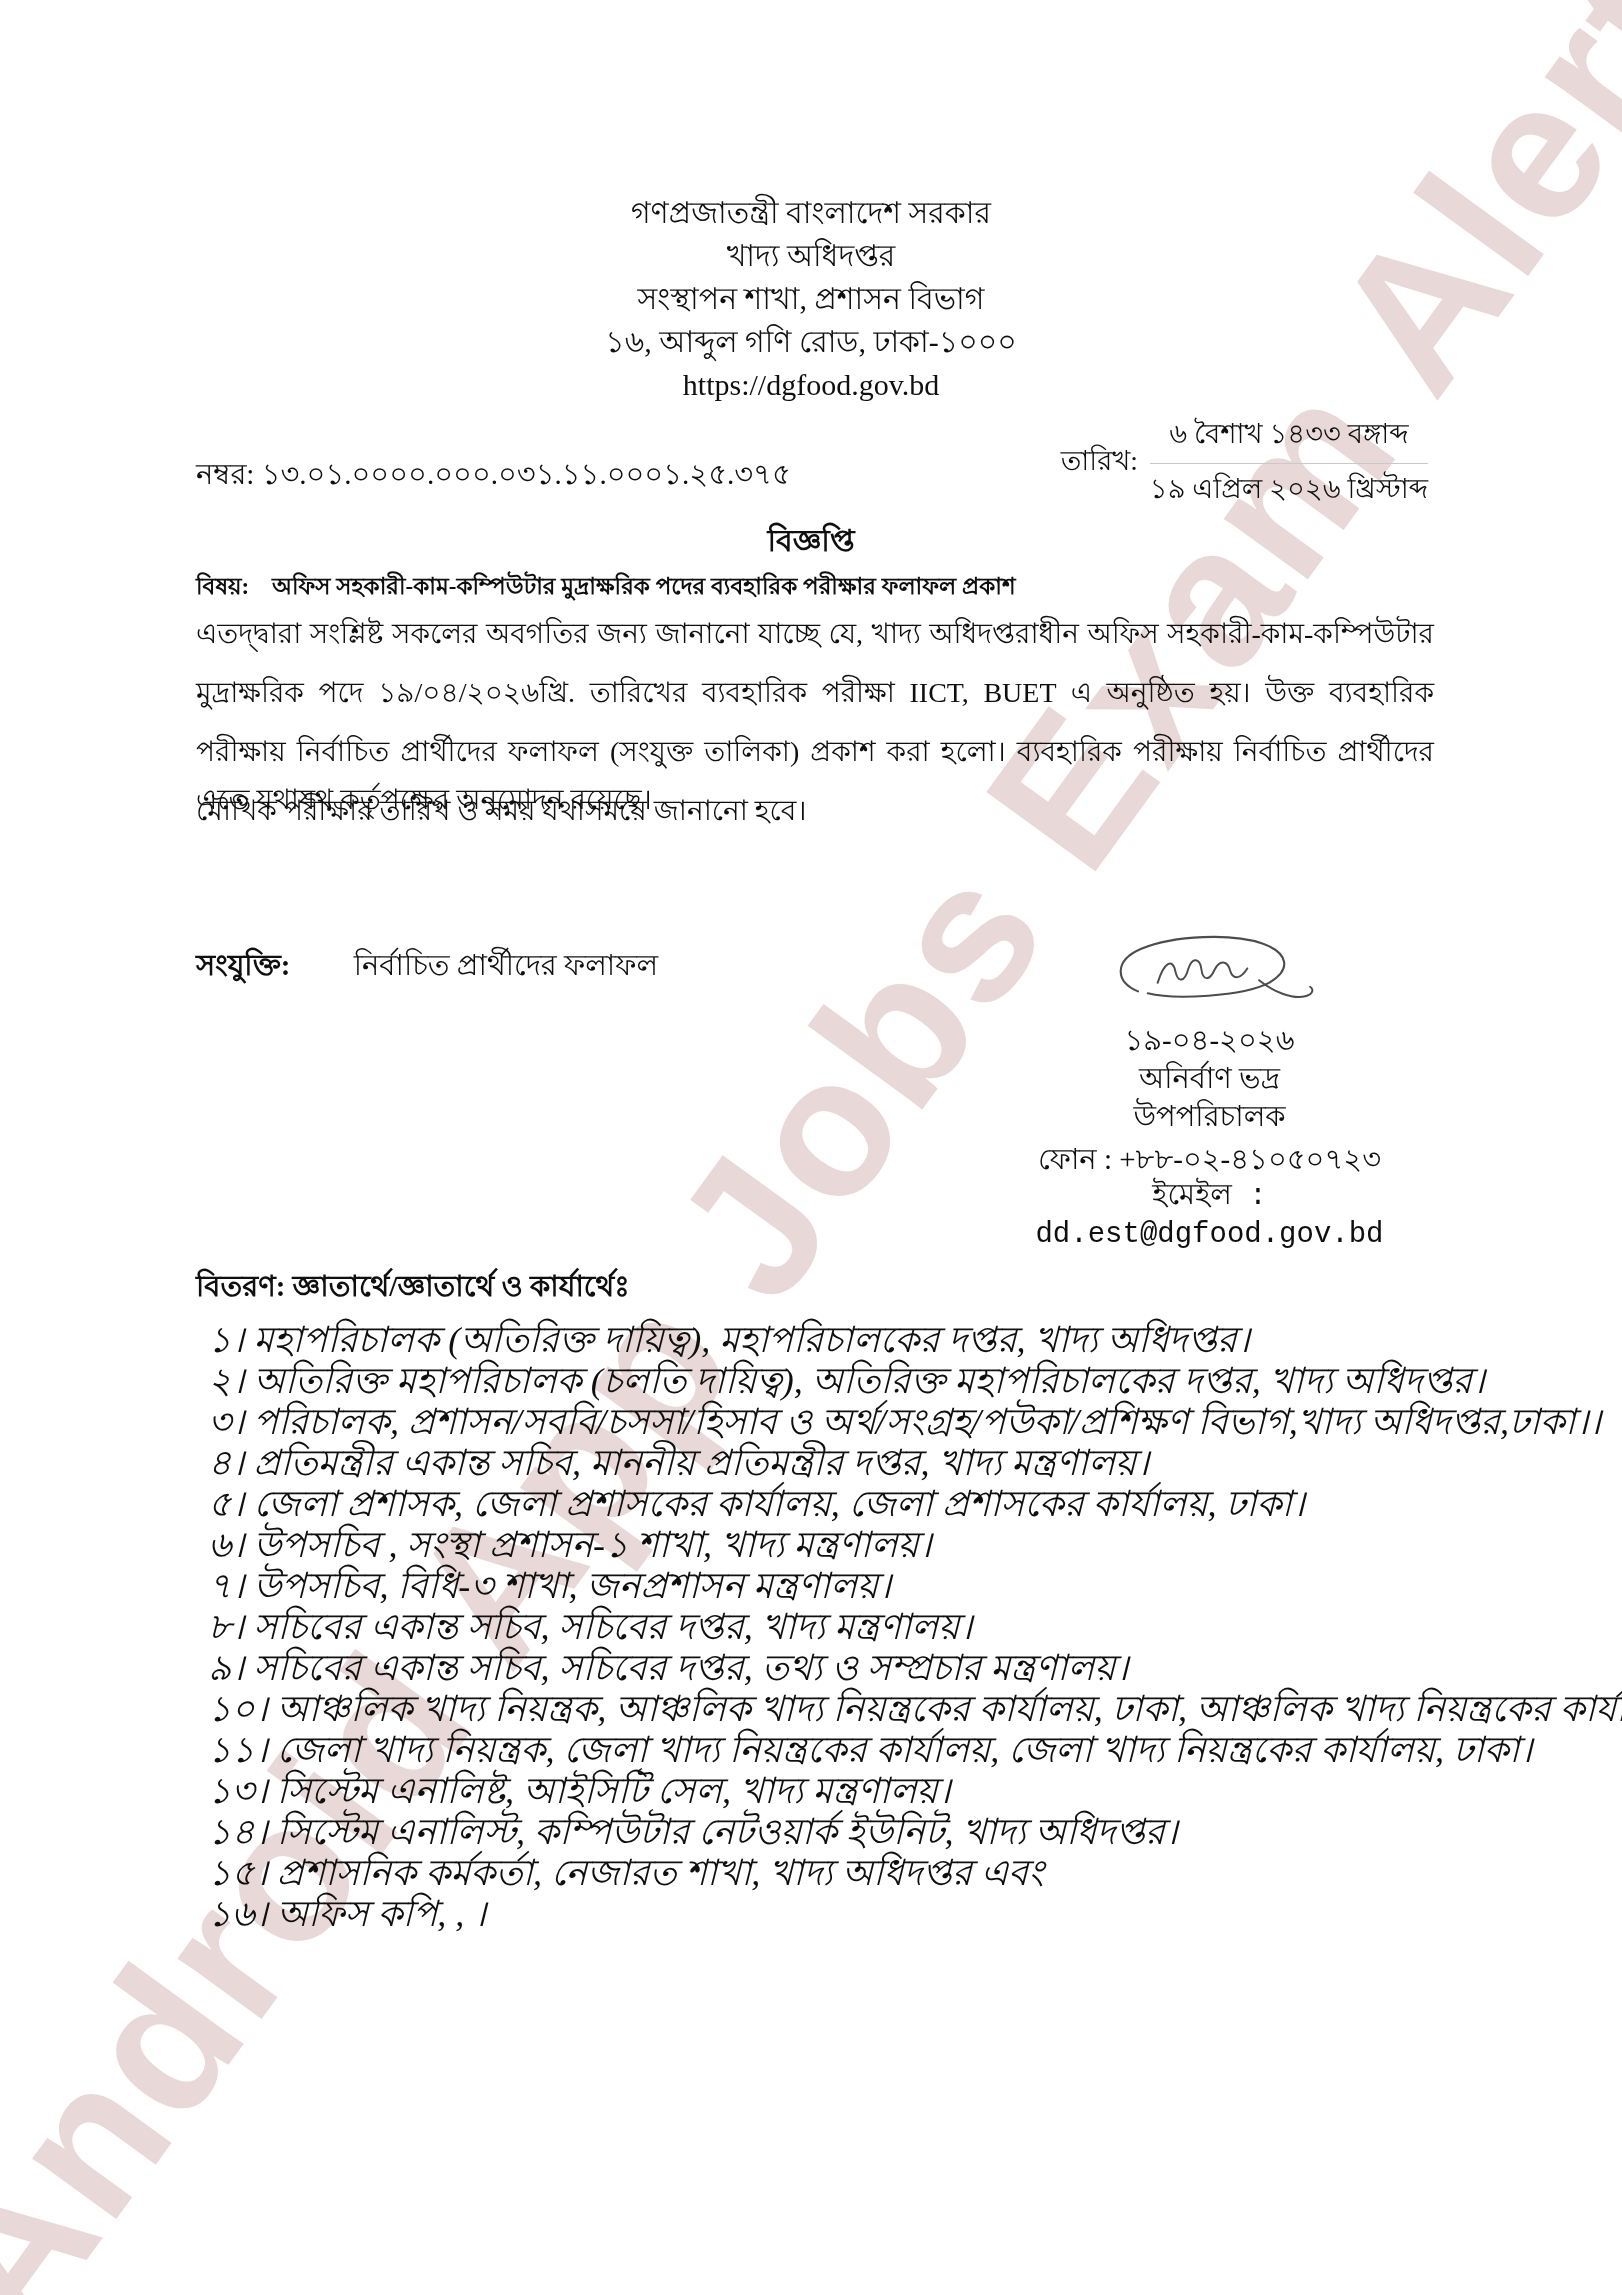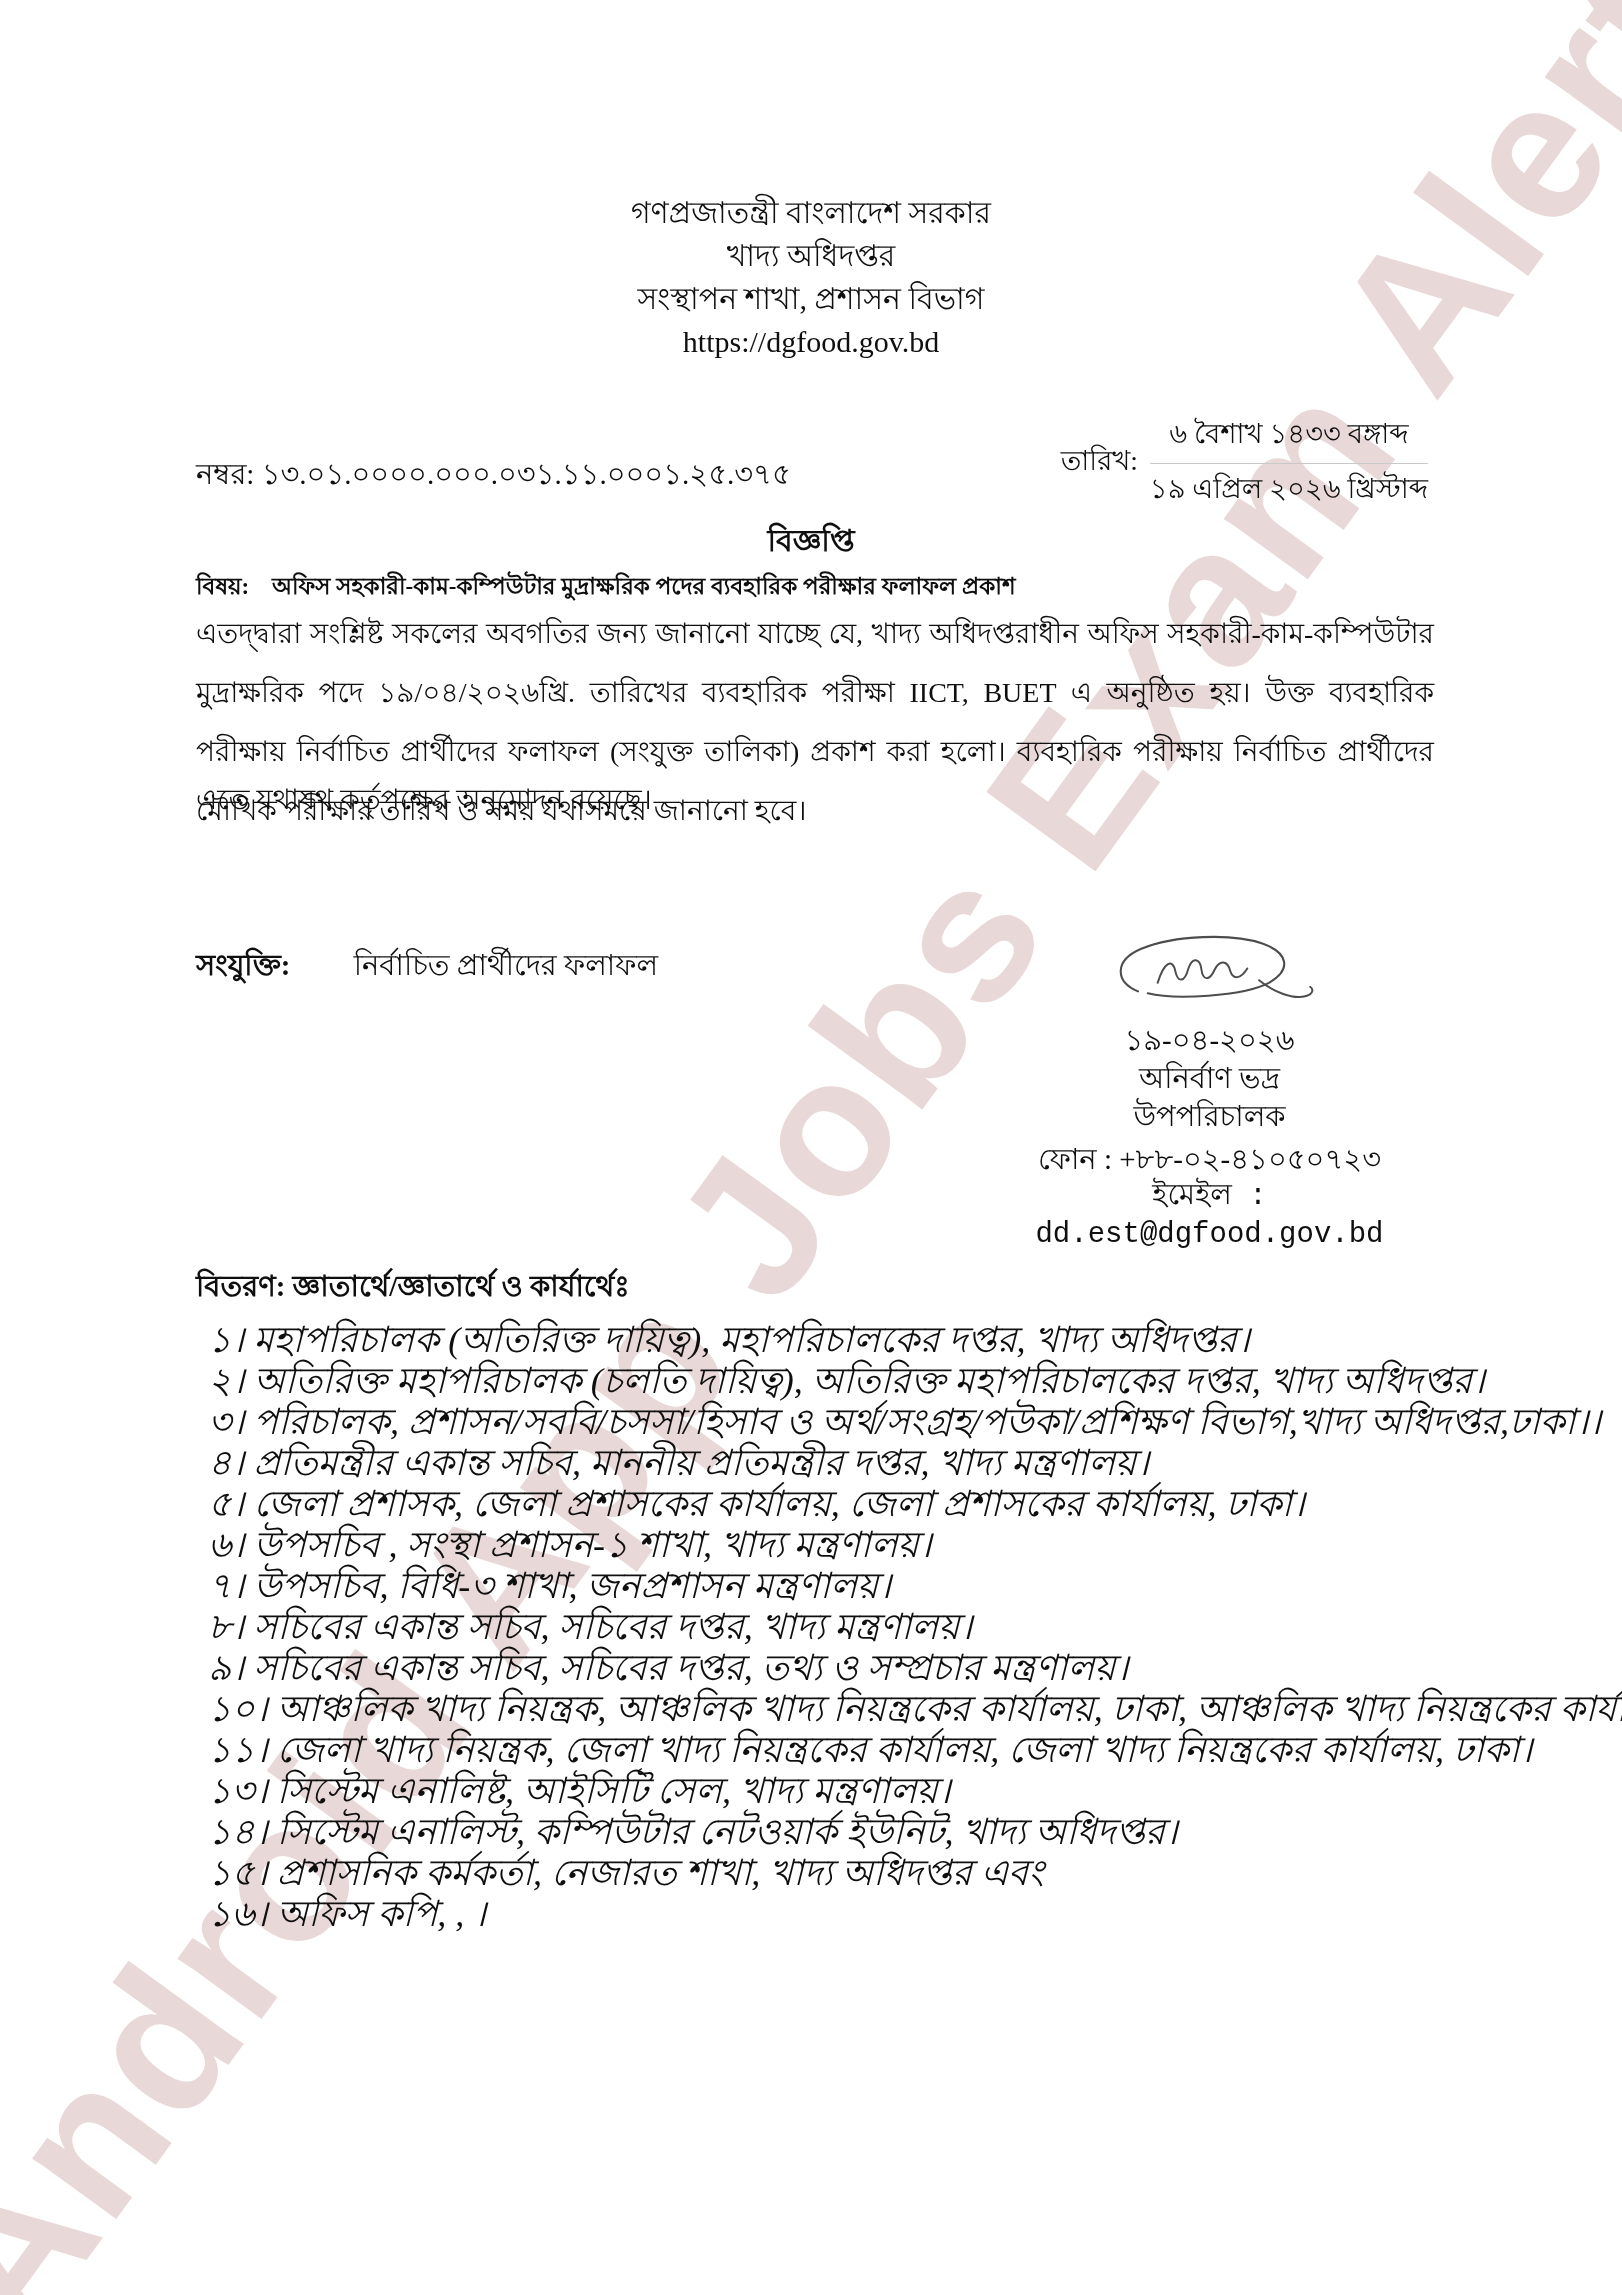--- a/index.html
+++ b/index.html
@@ -100,20 +100,21 @@
 <div id="page">
 
   <div class="watermark" style="color: rgb(233, 216, 216);">Android App Jobs Exam Alert</div>
 
   <div class="layer">
 
     <div class="header">
       <div>গণপ্রজাতন্ত্রী বাংলাদেশ সরকার</div>
       <div>খাদ্য অধিদপ্তর</div>
       <div>সংস্থাপন শাখা, প্রশাসন বিভাগ</div>
+      <div>১৬, আব্দুল গণি রোড, ঢাকা-১০০০</div>
       <div>https://dgfood.gov.bd</div>
     </div>
 
     <div class="memo-line">
       <span class="label">নম্বর:</span>
       <span>১৩.০১.০০০০.০০০.০৩১.১১.০০০১.২৫.৩৭৫</span>
     </div>
 
     <div class="date-block">
       <span>তারিখ:</span>

